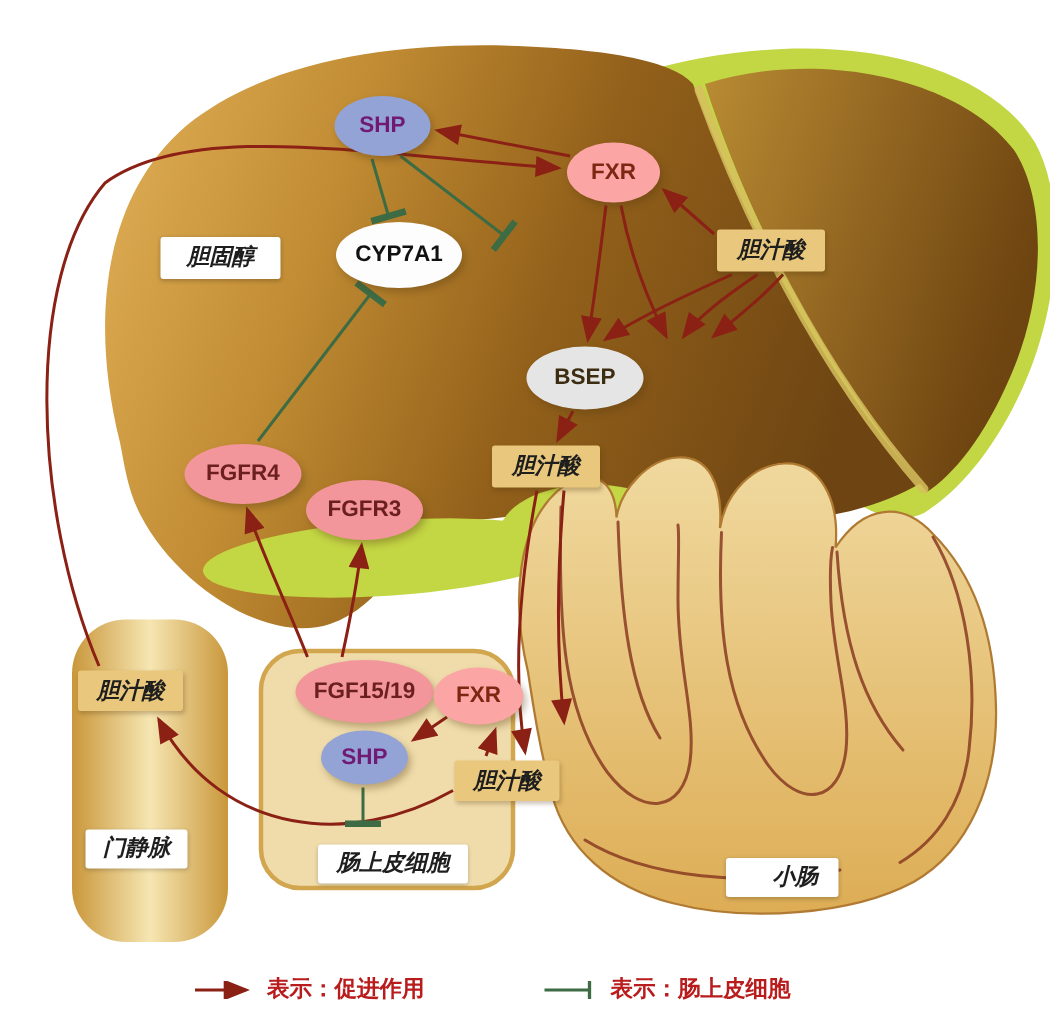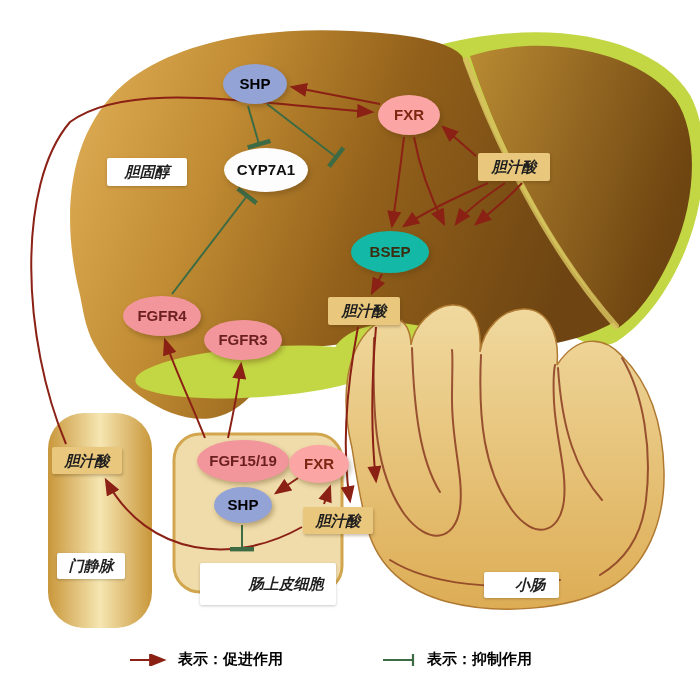--- a/index.html
+++ b/index.html
@@ -8,30 +8,30 @@
     font-family:"Liberation Sans","DejaVu Sans",sans-serif;overflow:hidden;
   }
   .bg{position:absolute;left:0;top:0;}
   .node{
     position:absolute;display:flex;align-items:center;justify-content:center;
     font-weight:bold;text-align:center;line-height:1.05;white-space:nowrap;
   }
   .ellipse{border-radius:50%;box-shadow:2px 3px 5px rgba(90,60,20,.35);}
   .rbox{border-radius:2px;box-shadow:1px 2px 3px rgba(90,60,20,.30);font-style:italic;}
   .white-box{background:#ffffff;color:#1e1e1e;box-shadow:0 1px 3px rgba(0,0,0,.22);}
-  .c-blue{background:#93a3d6;color:#000000;}
+  .c-blue{background:#93a3d6;color:#701a75;}
   .c-orange{background:#fca5a5;color:#7c2712;}
   .c-white{background:#fdfdfd;color:#111111;}
-  .c-tan{background:#14b8a6;color:#3c2c10;}
+  .c-tan{background:#e5e5e5;color:#3c2c10;}
   .c-pink{background:#f2969c;color:#6b1f1f;}
   .c-bile{background:#e9c87d;color:#1e1e1e;}
   .fs15{font-size:15px;}
   .legend{
-    position:absolute;left:128px;top:650px;display:flex;gap:98px;align-items:flex-end;
-    font-size:15px;color:#000000;font-weight:600;
+    position:absolute;left:128px;top:650px;display:flex;gap:78px;align-items:flex-end;
+    font-size:15px;color:#b91c1c;font-weight:600;
   }
   .legend-item{display:flex;align-items:center;gap:6px;}
 </style>
 </head>
 <body>
 
 <div class="stage">
 
   <svg class="bg" width="700" height="690" viewBox="0 0 700 690">
     <defs>
@@ -135,37 +135,37 @@
   <div class="node ellipse c-tan fs15" style="left:351px;top:231px;width:78px;height:42px;">BSEP</div>
   <div class="node rbox c-bile fs15" style="left:328px;top:297px;width:72px;height:28px;">胆汁酸</div>
   <div class="node ellipse c-pink fs15" style="left:123px;top:296px;width:78px;height:40px;">FGFR4</div>
   <div class="node ellipse c-pink fs15" style="left:204px;top:320px;width:78px;height:40px;">FGFR3</div>
   <div class="node ellipse c-pink fs15" style="left:174px;top:440px;width:92px;height:42px;margin-left:23px;">FGF15/19</div>
   <div class="node ellipse c-orange fs15" style="left:289px;top:445px;width:60px;height:38px;">FXR</div>
   <div class="node ellipse c-blue fs15" style="left:214px;top:487px;width:58px;height:36px;">SHP</div>
   <div class="node rbox c-bile fs15" style="left:303px;top:507px;width:70px;height:27px;">胆汁酸</div>
   <div class="node rbox c-bile fs15" style="left:52px;top:447px;width:70px;height:27px;">胆汁酸</div>
   <div class="node white-box rbox fs15" style="left:57px;top:553px;width:68px;height:26px;">门静脉</div>
-  <div class="node white-box rbox fs15" style="left:200px;top:563px;width:100px;height:42px;padding-left:36px;">肠上皮细胞</div>
+  <div class="node white-box rbox fs15" style="left:212px;top:563px;width:100px;height:26px;">肠上皮细胞</div>
   <div class="node white-box rbox fs15" style="left:484px;top:572px;width:58px;height:26px;padding-left:17px;">小肠</div>
 
   <div class="legend">
     <div class="legend-item">
       <svg width="44" height="12">
         <defs>
           <marker id="mArrow2" viewBox="0 0 10 8" refX="8.5" refY="4" markerWidth="9" markerHeight="7" orient="auto">
             <path d="M0,0 L10,4 L0,8 Z" fill="#8b2015"></path>
           </marker>
         </defs>
         <line x1="2" y1="6" x2="36" y2="6" stroke="#8b2015" stroke-width="2" marker-end="url(#mArrow2)"></line>
       </svg>
       <span>表示：促进作用</span>
     </div>
     <div class="legend-item">
       <svg width="40" height="14">
         <line x1="2" y1="7" x2="32" y2="7" stroke="#3d6b44" stroke-width="2"></line>
         <line x1="32" y1="1" x2="32" y2="13" stroke="#3d6b44" stroke-width="2.2"></line>
       </svg>
-      <span>表示：抑制作用</span>
+      <span>表示：肠上皮细胞</span>
     </div>
   </div>
 
 </div>
 
 </body></html>

